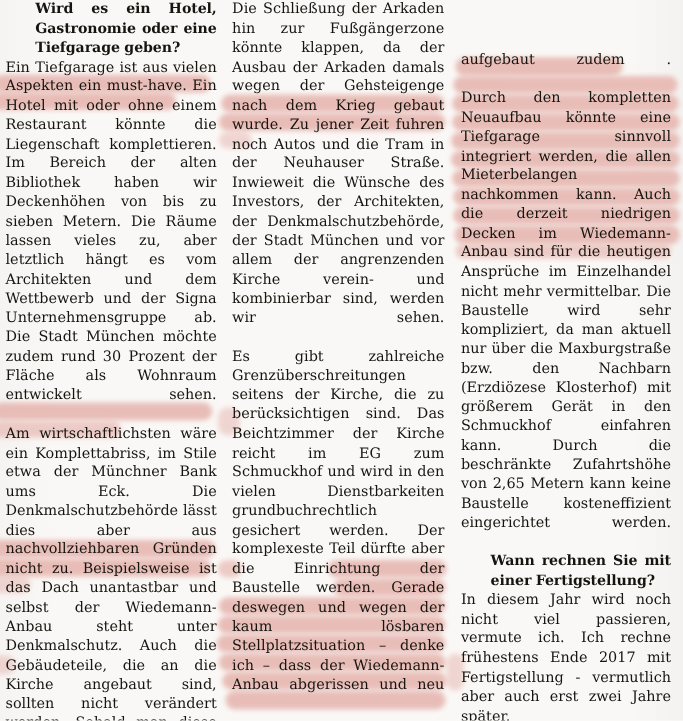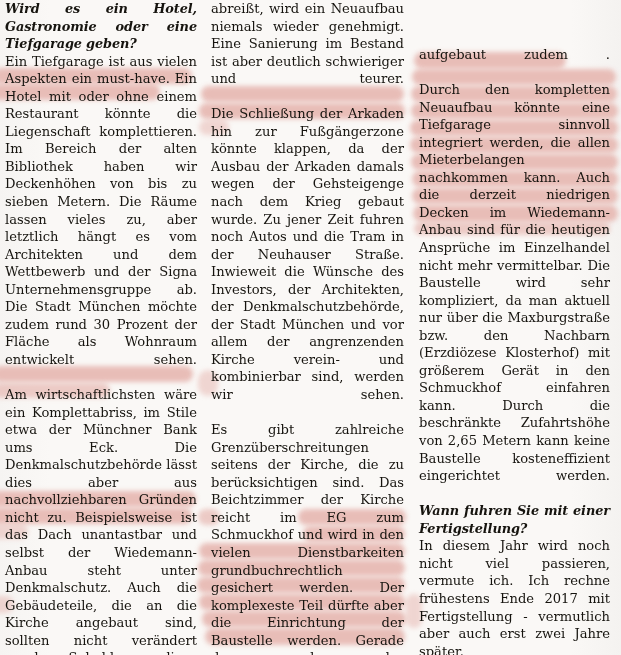--- a/index.html
+++ b/index.html
@@ -55,25 +55,25 @@
     hyphens: none;
     word-spacing: .1px;
   }
   #col1 { left: 5px;   width: 192px; }
   #col2 { left: 211px; width: 193px; }
   #col3 { left: 419px; width: 191px; padding-top: 46px; }
 
   .q {
     display: block;
     font-weight: bold;
-    font-style: italic;
     font-size: 12.9px;
     letter-spacing: -.1px;
     text-align: left;
     word-spacing: -.3px;
+    margin-left: 27px;
   }
   .p { display: block; }
   .p + .q { margin-top: 0; }
 
   
   .p, .q { text-align: justify; }
   .p::after, .q::after {
     content: "";
     display: inline-block;
     width: 100%;
@@ -133,27 +133,26 @@
 
   <div class="cols">
 
     <div class="col" id="col1">
       <span class="q nostretch">Wird es ein Hotel, Gastronomie oder eine Tiefgarage geben?</span>
       <span class="p">Ein Tiefgarage ist aus vielen Aspekten ein must-have. Ein Hotel mit oder ohne einem Restaurant könnte die Liegenschaft komplettieren. Im Bereich der alten Bibliothek haben wir Deckenhöhen von bis zu sieben Metern. Die Räume lassen vieles zu, aber letztlich hängt es vom Architekten und dem Wettbewerb und der Signa Unternehmensgruppe ab. Die Stadt München möchte zudem rund 30 Prozent der Fläche als Wohnraum entwickelt sehen.</span>
       <span class="p">Am wirtschaftlichsten wäre ein Komplettabriss, im Stile etwa der Münchner Bank ums Eck. Die Denkmalschutzbehörde lässt dies aber aus nachvollziehbaren Gründen nicht zu. Beispielsweise ist das Dach unantastbar und selbst der Wiedemann-Anbau steht unter Denkmalschutz. Auch die Gebäudeteile, die an die Kirche angebaut sind, sollten nicht verändert werden. Sobald man diese einmalige Kommunwand auf der Grundstücksgrenze zur Michaelskirche</span>
     </div>
 
     <div class="col" id="col2">
-      <span class="p">abreißt, wird ein Neuaufbau niemals wieder genehmigt. Eine Sanierung im Bestand ist aber deutlich schwieriger und teurer.</span>
       <span class="p">Die Schließung der Arkaden hin zur Fußgängerzone könnte klappen, da der Ausbau der Arkaden damals wegen der Gehsteigenge nach dem Krieg gebaut wurde. Zu jener Zeit fuhren noch Autos und die Tram in der Neuhauser Straße. Inwieweit die Wünsche des Investors, der Architekten, der Denkmalschutzbehörde, der Stadt München und vor allem der angrenzenden Kirche verein- und kombinierbar sind, werden wir sehen.</span>
       <span class="p">Es gibt zahlreiche Grenzüberschreitungen seitens der Kirche, die zu berücksichtigen sind. Das Beichtzimmer der Kirche reicht im EG zum Schmuckhof und wird in den vielen Dienstbarkeiten grundbuchrechtlich gesichert werden. Der komplexeste Teil dürfte aber die Einrichtung der Baustelle werden. Gerade deswegen und wegen der kaum lösbaren Stellplatzsituation – denke ich – dass der Wiedemann-Anbau abgerissen und neu</span>
     </div>
 
     <div class="col" id="col3">
       <span class="p">aufgebaut zudem .</span>
       <span class="p">Durch den kompletten Neuaufbau könnte eine Tiefgarage sinnvoll integriert werden, die allen Mieterbelangen nachkommen kann. Auch die derzeit niedrigen Decken im Wiedemann-Anbau sind für die heutigen Ansprüche im Einzelhandel nicht mehr vermittelbar. Die Baustelle wird sehr kompliziert, da man aktuell nur über die Maxburgstraße bzw. den Nachbarn (Erzdiözese Klosterhof) mit größerem Gerät in den Schmuckhof einfahren kann. Durch die beschränkte Zufahrtshöhe von 2,65 Metern kann keine Baustelle kosteneffizient eingerichtet werden.</span>
-      <span class="q nostretch">Wann fuhren Sie mit einer Fertigstellung?</span>
+      <span class="q nostretch">Wann rechnen Sie mit einer Fertigstellung?</span>
       <span class="p">In diesem Jahr wird noch nicht viel passieren, vermute ich. Ich rechne frühestens Ende 2017 mit Fertigstellung - vermutlich aber auch erst zwei Jahre später.</span>
 
     </div>
 
   </div>
 </div>
 
 </body></html>

